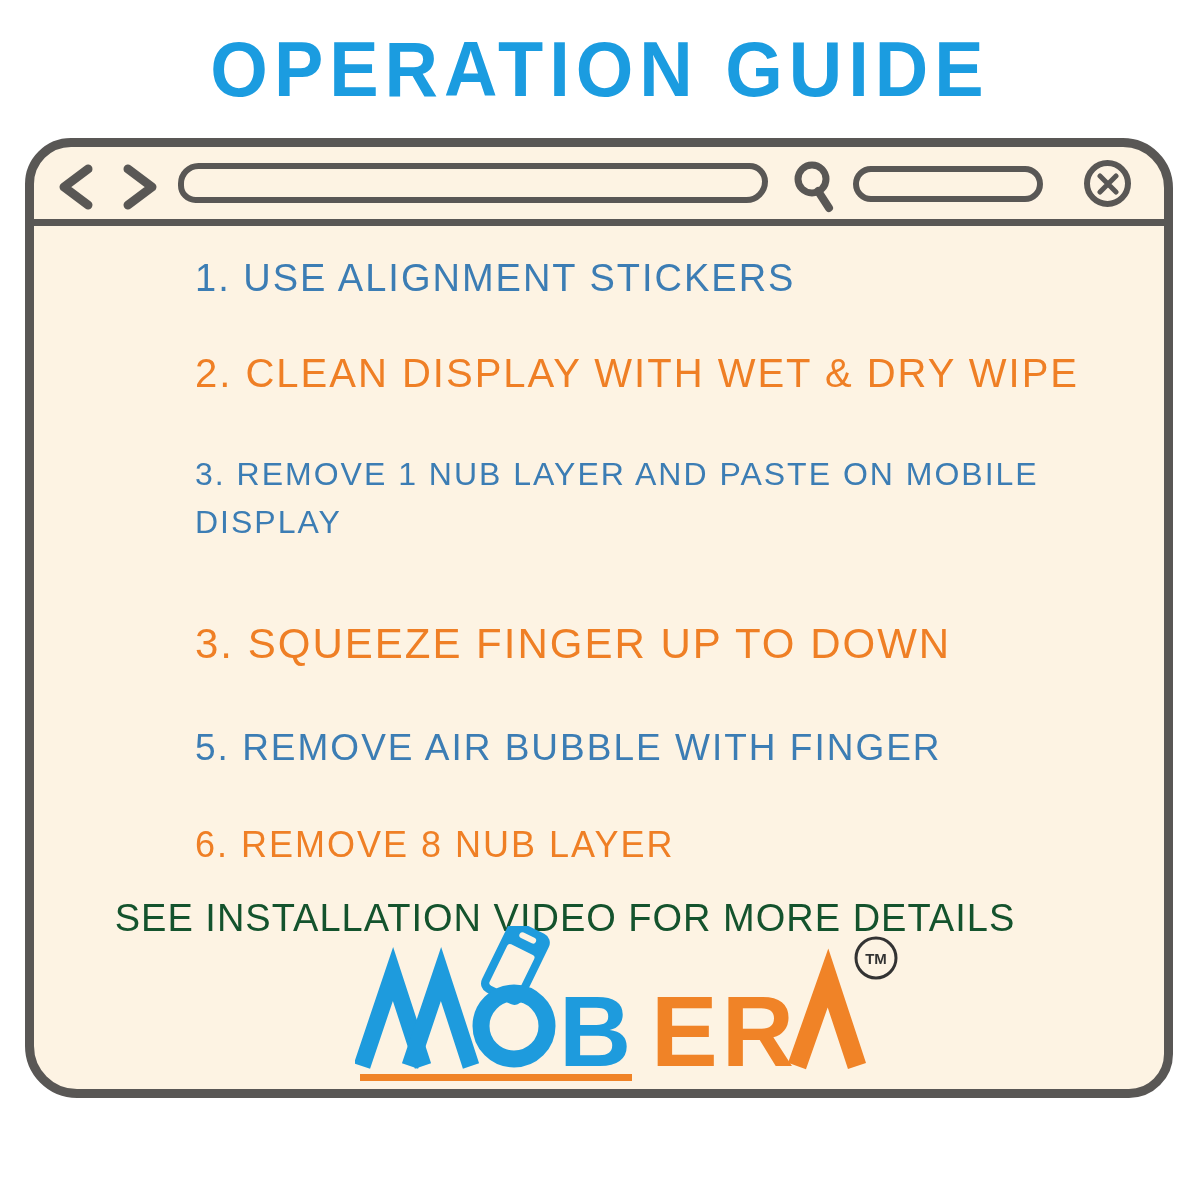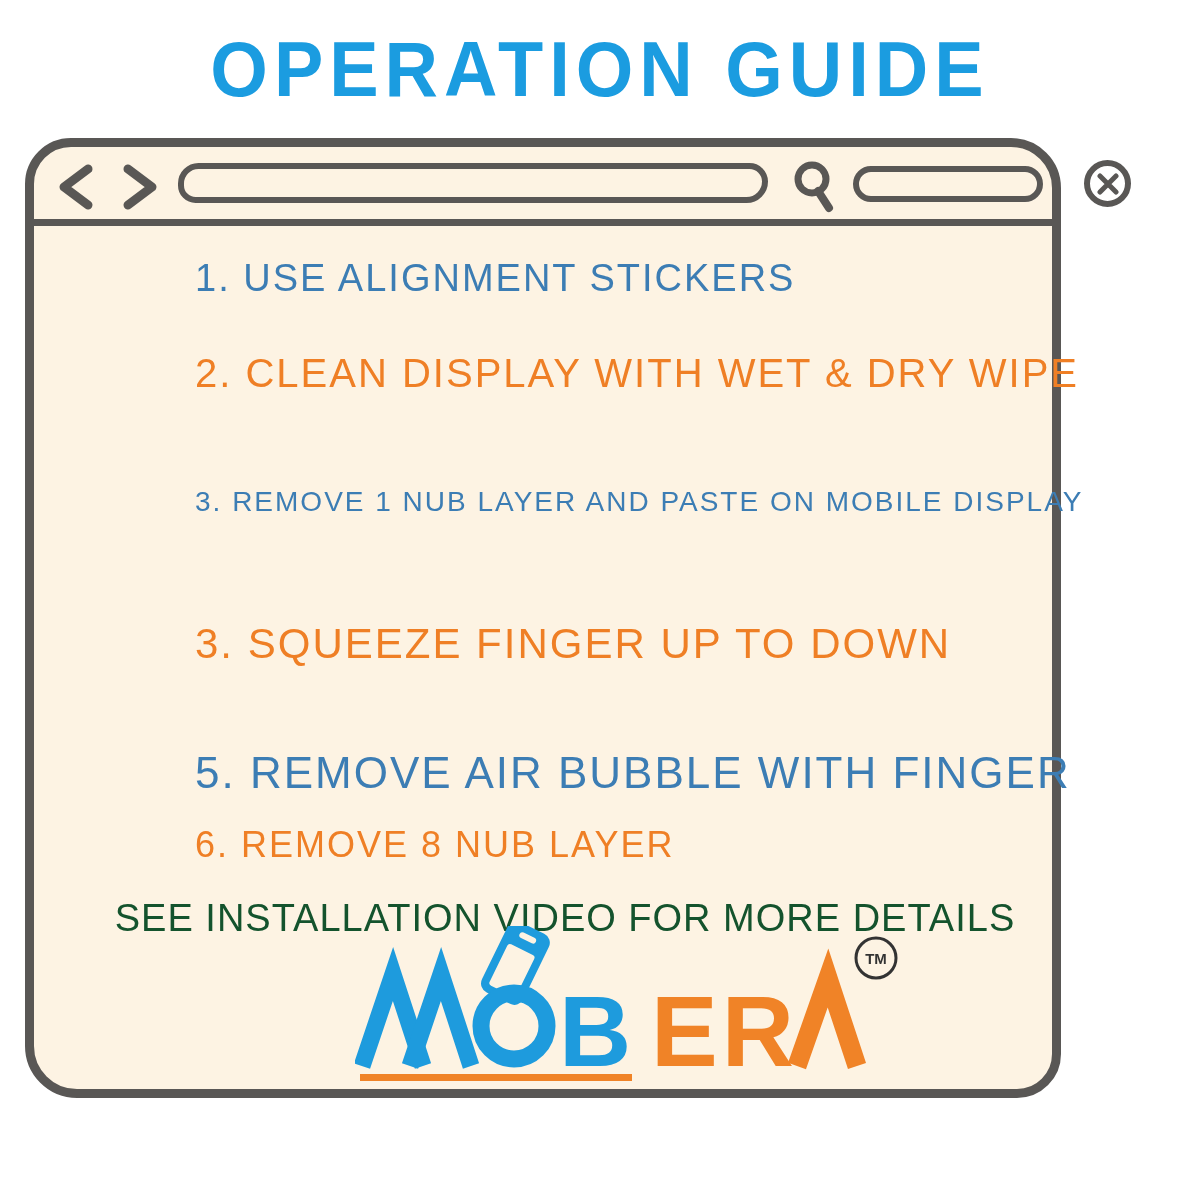--- a/index.html
+++ b/index.html
@@ -18,21 +18,21 @@
     font-weight:800;
     font-stretch:condensed;
     font-size:74px;
     letter-spacing:6px;
     color:#1b9ce0;
     transform:scaleY(1.06);
   }
   
   .browser-window{
     position:absolute;left:25px;top:138px;
-    width:1036px;height:960px;
+    width:1148px;height:960px;
     box-sizing:border-box;
     background:#fdf3e3;
     border:9px solid #595755;
     border-radius:46px 50px 44px 52px;
   }
   .toolbar-divider{
     position:absolute;left:0;right:0;top:72px;
     height:7px;background:#595755;
   }
   .tool{position:absolute;}
@@ -58,23 +58,23 @@
   .step{
     position:absolute;left:161px;
     font-family:"Liberation Sans",sans-serif;
     letter-spacing:2px;
     white-space:nowrap;
   }
   .step-blue{color:#3c7db4;}
   .step-orange{color:#ef7f25;}
   .step-1{top:110px;font-size:38px;}
   .step-2{top:204px;font-size:40px;}
-  .step-3{top:334px;font-size:28px;white-space:normal;width:900px;line-height:1.5;}
+  .step-3{top:303px;font-size:32px;white-space:normal;width:900px;line-height:1.5;}
   .step-4{top:473px;font-size:42px;}
-  .step-5{top:601px;font-size:44px;}
+  .step-5{top:580px;font-size:37px;}
   .step-6{top:677px;font-size:36px;}
   .footer-note{
     position:absolute;left:0;top:750px;width:1062px;
     text-align:center;
     font-size:38px;letter-spacing:1px;
     color:#14532d;
     font-stretch:condensed;
     white-space:nowrap;
   }
   .brand-logo{position:absolute;left:321px;top:779px;}

